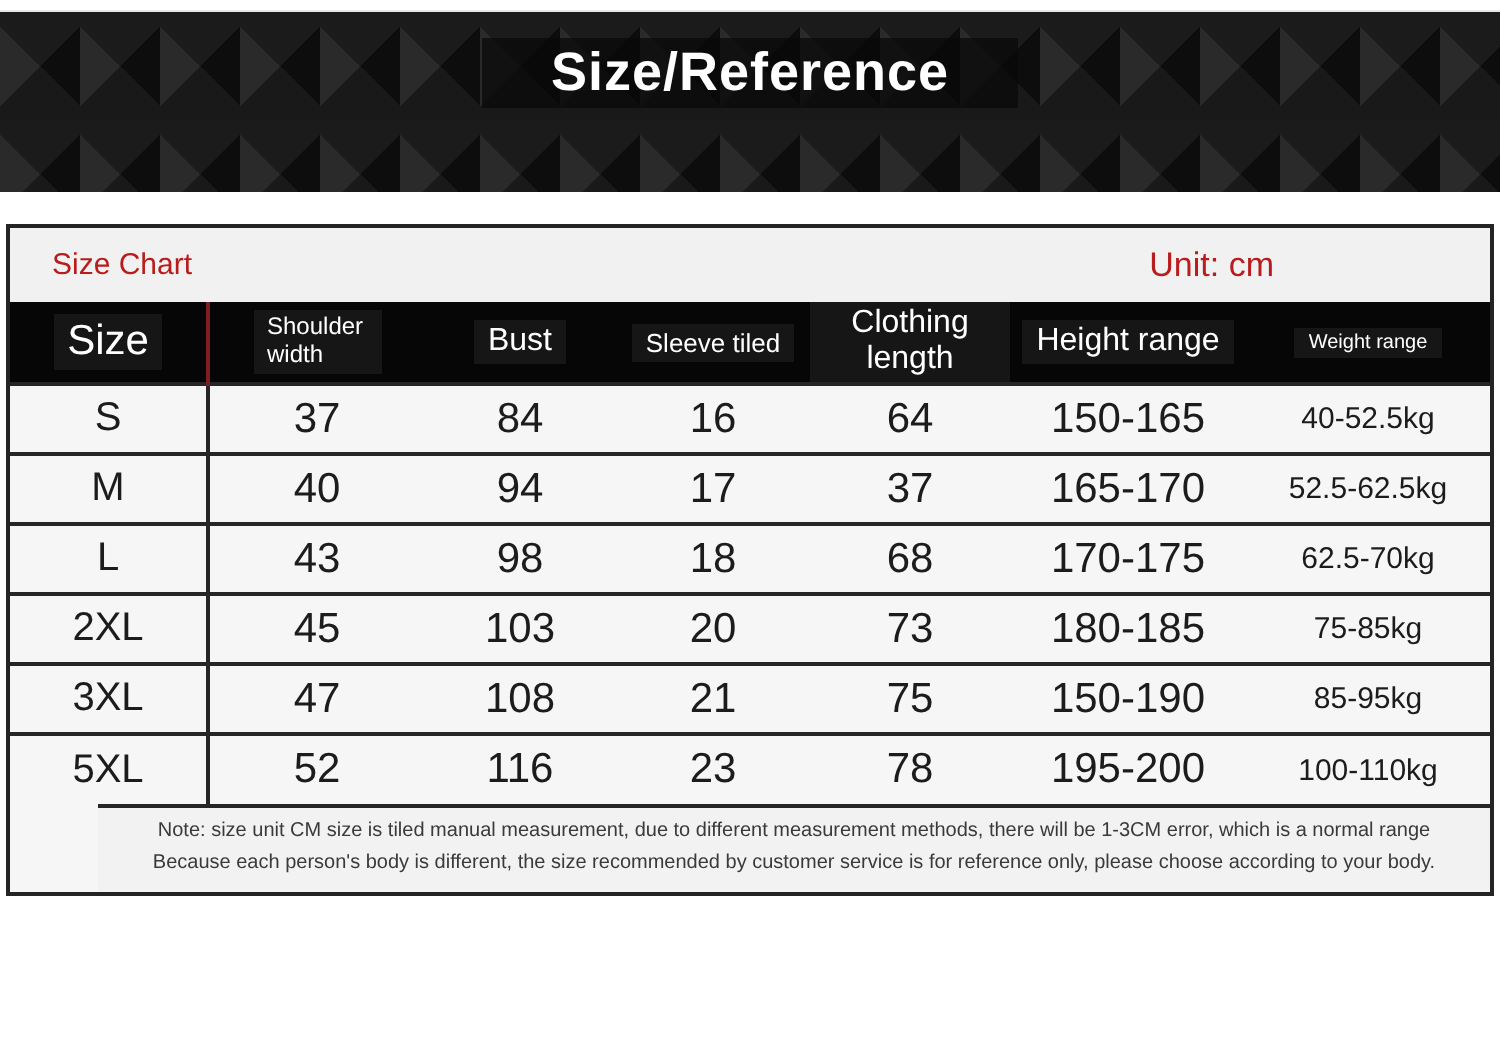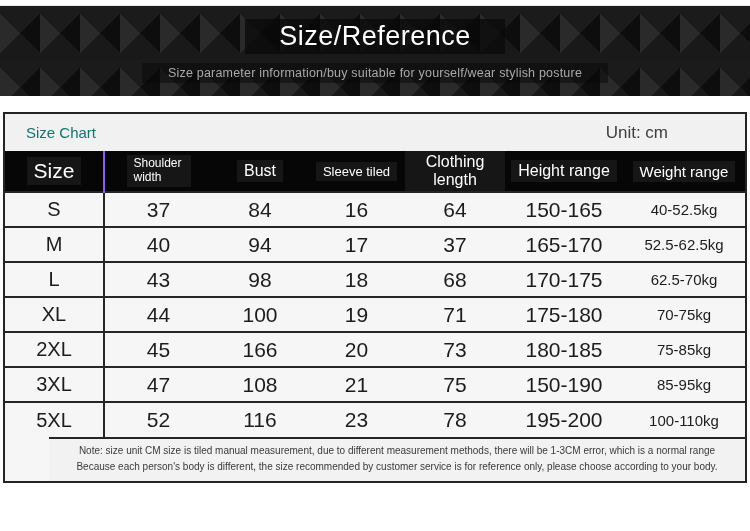--- a/index.html
+++ b/index.html
@@ -11,74 +11,73 @@
   .banner {
     height:90px; text-align:center; position:relative;
     background-color:#101010;
     background-image: conic-gradient(from 45deg at 50% 50%,
         #0d0d0d 0 25%, #191919 0 50%, #2a2a2a 0 75%, #1b1b1b 0 100%);
     background-size:40px 54px;
   }
   .banner-title {
     display:inline-block; margin-top:13px; padding:2px 34px;
     background:rgba(8,8,8,0.72);
-    color:#ffffff; font-size:27px; letter-spacing:0.5px; font-weight:400;
+    color:#ffffff; font-size:27px; letter-spacing:0.5px; font-weight:700;
   }
   .banner-subtitle {
     display:block; margin:9px auto 0; width:fit-content; padding:3px 26px;
     background:rgba(10,10,10,0.55);
     color:#a9a9a9; font-size:12.5px; letter-spacing:0.2px;
   }
 
   
   .panel { margin:16px 3px 0; border:2px solid #242424; background:#f6f6f6; }
   .panel-header {
     height:37px; background:#f1f1f1;
     display:flex; align-items:center; justify-content:space-between;
     padding-left:21px;
   }
-  .panel-title { font-size:15px; color:#0f766e; }
-  .unit-label  { font-size:17px; color:#404040; margin-right:77px; }
+  .panel-title { font-size:15px; color:#b91c1c; }
+  .unit-label  { font-size:17px; color:#b91c1c; margin-right:108px; }
 
   table { width:100%; border-collapse:collapse; table-layout:fixed; }
   col.w1{width:99px;} col.w2{width:108px;} col.w3{width:96px;} col.w4{width:97px;}
   col.w5{width:100px;} col.w6{width:118px;} col.w7{width:122px;}
 
   thead tr { height:38px; background:#060606; }
   th { font-weight:400; color:#ffffff; text-align:center; vertical-align:middle; }
   th .hbox { display:inline-block; background:#161616; padding:2px 7px; }
   th.c-size   { font-size:21px; }
   th.c-shoulder{ font-size:12px; }
   th.c-shoulder .hbox{ max-width:64px; text-align:left; line-height:1.15; }
   th.c-bust   { font-size:16px; }
   th.c-sleeve { font-size:13px; }
   th.c-clothing{ font-size:16px; }
   th.c-height { font-size:16px; }
-  th.c-weight { font-size:15px; }
+  th.c-weight { font-size:10px; }
 
   tbody tr { height:35px; background:#f6f6f6; border-top:2px solid #262626; }
   td { text-align:center; vertical-align:middle; color:#1c1c1c; font-size:21px; }
   td.c-size { font-size:20px; border-right:2px solid #262626; }
-  th.c-size { border-right:2px solid #8b5cf6;margin-left:44px; }
+  th.c-size { border-right:2px solid #7f1d1d;margin-left:44px; }
   td.c-weight { font-size:15px; }
 
   .note {
     border-top:2px solid #262626; background:#f2f2f2;
     text-align:center; padding:4px 6px 6px; color:#3a3a3a;
     font-size:10px; line-height:1.6;margin-left:44px;
   }
 </style>
 </head>
 <body>
 
 <div class="top-strip"></div>
 
 <div class="banner">
   <div class="banner-title">Size/Reference</div>
-  <div class="banner-subtitle">Size parameter information/buy suitable for yourself/wear stylish posture</div>
 </div>
 
 <div class="panel">
 
   <div class="panel-header">
     <span class="panel-title">Size Chart</span>
     <span class="unit-label">Unit: cm</span>
   </div>
 
   <table>
@@ -124,32 +123,23 @@
       <tr>
         <td class="c-size">L</td>
         <td>43</td>
         <td>98</td>
         <td>18</td>
         <td>68</td>
         <td>170-175</td>
         <td class="c-weight">62.5-70kg</td>
       </tr>
       <tr>
-        <td class="c-size">XL</td>
-        <td>44</td>
-        <td>100</td>
-        <td>19</td>
-        <td>71</td>
-        <td>175-180</td>
-        <td class="c-weight">70-75kg</td>
-      </tr>
-      <tr>
         <td class="c-size">2XL</td>
         <td>45</td>
-        <td>166</td>
+        <td>103</td>
         <td>20</td>
         <td>73</td>
         <td>180-185</td>
         <td class="c-weight">75-85kg</td>
       </tr>
       <tr>
         <td class="c-size">3XL</td>
         <td>47</td>
         <td>108</td>
         <td>21</td>

